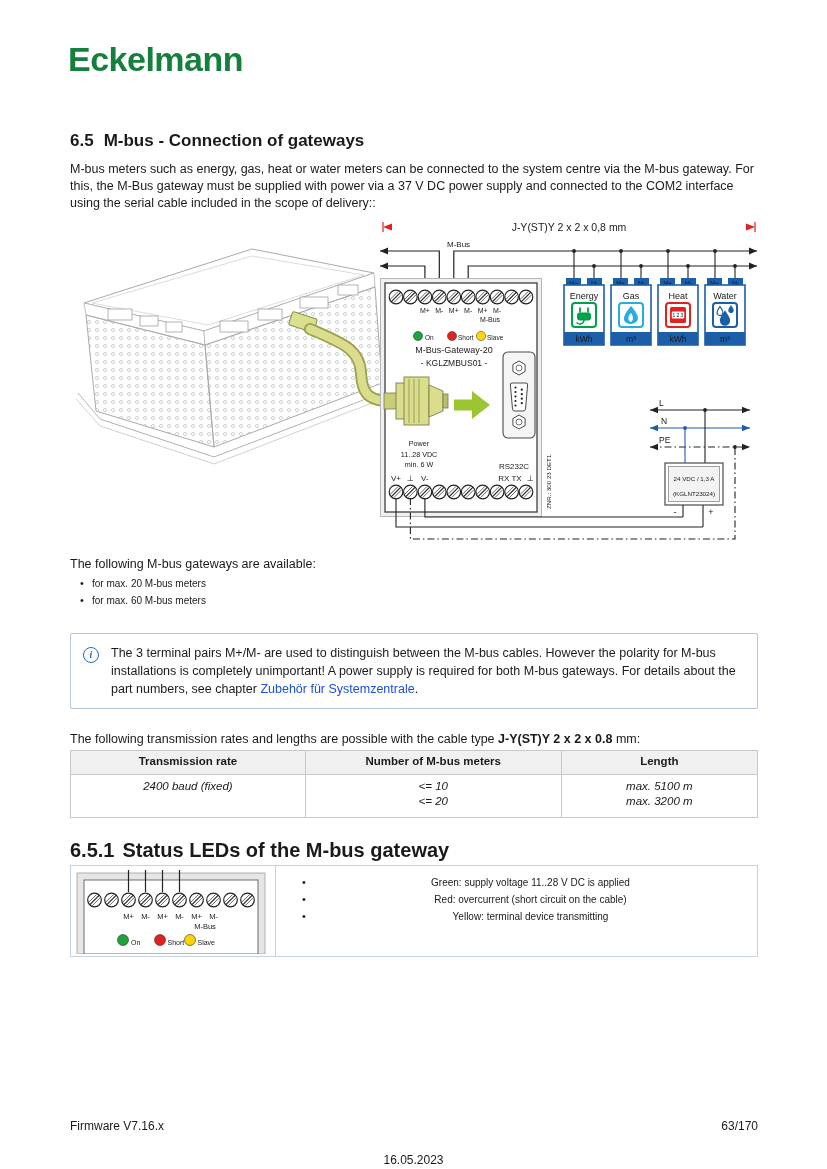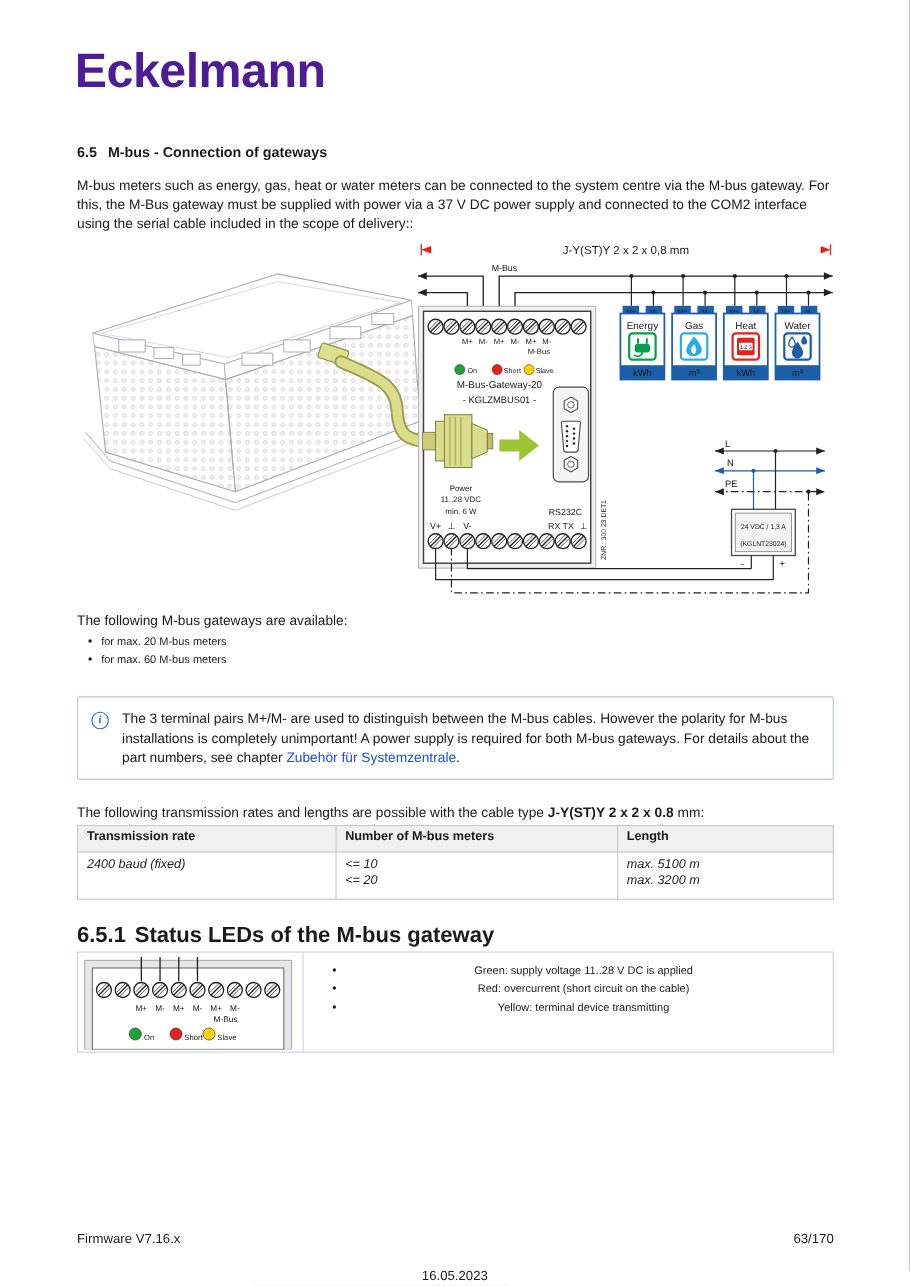--- a/index.html
+++ b/index.html
@@ -1,40 +1,40 @@
 <!DOCTYPE html>
 <html><head>
 <meta charset="utf-8">
 <style>
   html,body{margin:0;padding:0;background:#888;}
   .page{position:relative;width:827px;height:1169px;background:#fff;margin:0 auto;
         font-family:"Liberation Sans","DejaVu Sans",sans-serif;color:#1a1a1a;overflow:hidden;}
   .abs{position:absolute;}
-  .logo{left:68px;top:40px;font-size:44px;font-weight:bold;color:#4c1d95;letter-spacing:-0.5px;}
-  .h1{left:70px;top:131px;font-size:13px;font-weight:bold;display:flex;}
+  .logo{left:68px;top:40px;font-size:34px;font-weight:bold;color:#15803d;letter-spacing:-0.5px;}
+  .h1{left:70px;top:131px;font-size:17px;font-weight:bold;display:flex;}
   .h1 .num{margin-right:10px;}
   .h2{left:70px;top:839px;font-size:20px;font-weight:bold;display:flex;}
   .h2 .num{margin-right:8px;}
   .body-text{font-size:12.5px;line-height:17px;}
   .intro{left:70px;top:161px;width:694px;}
   .avail-head{left:70px;top:556px;width:694px;}
   ul.plain{margin:0;padding:0;list-style:none;}
   ul.plain li{position:relative;padding-left:14px;line-height:17px;font-size:10px;text-align:center;}
   ul.plain li:before{content:"•";position:absolute;left:2px;font-size:11px;}
   .avail-list{left:78px;top:575px;}
   .note{left:70px;top:633px;width:686px;min-height:66px;border:1.5px solid #b3c6dd;border-radius:2px;}
   .note-icon{position:absolute;left:12px;top:13px;width:14px;height:14px;border:1.4px solid #1c70c8;
              border-radius:50%;color:#1c70c8;font-size:10px;font-weight:bold;line-height:14px;
              text-align:center;font-family:"Liberation Serif",serif;font-style:italic;}
   .note-text{margin:10px 14px 10px 40px;font-size:12.5px;line-height:18px;}
   .link{color:#1d4ed8;cursor:pointer;text-decoration:none;}
   .trans-head{left:70px;top:731px;width:694px;}
   table.rates{left:70px;top:750px;width:688px;border-collapse:collapse;position:absolute;
               font-size:11.5px;}
-  table.rates th,table.rates td{border:1px solid #c8c8c8;text-align:left;vertical-align:top;
+  table.rates th,table.rates td{border:1px solid #c8c8c8;text-align:center;vertical-align:top;
               padding:4px 8px;}
   table.rates th{background:#f0f0f0;font-weight:bold;height:15px;}
   table.rates td{height:34px;line-height:15px;font-style:italic;}
   .c1{width:33.5%;}.c2{width:36.5%;}.c3{width:28%;}
   .figbox{left:70px;top:865px;width:686px;height:90px;border:1px solid #c4d2df;display:flex;}
   .figcell{width:204px;border-right:1px solid #c4d2df;position:relative;}
   .bulletcell{flex:1;padding:8px 10px 0 24px;}
   .bulletcell li{font-size:11.5px;line-height:14px;padding-left:12px;}
   .footer{left:0;top:1119px;width:827px;font-size:12px;}
   .footer .fl{position:absolute;left:70px;}

